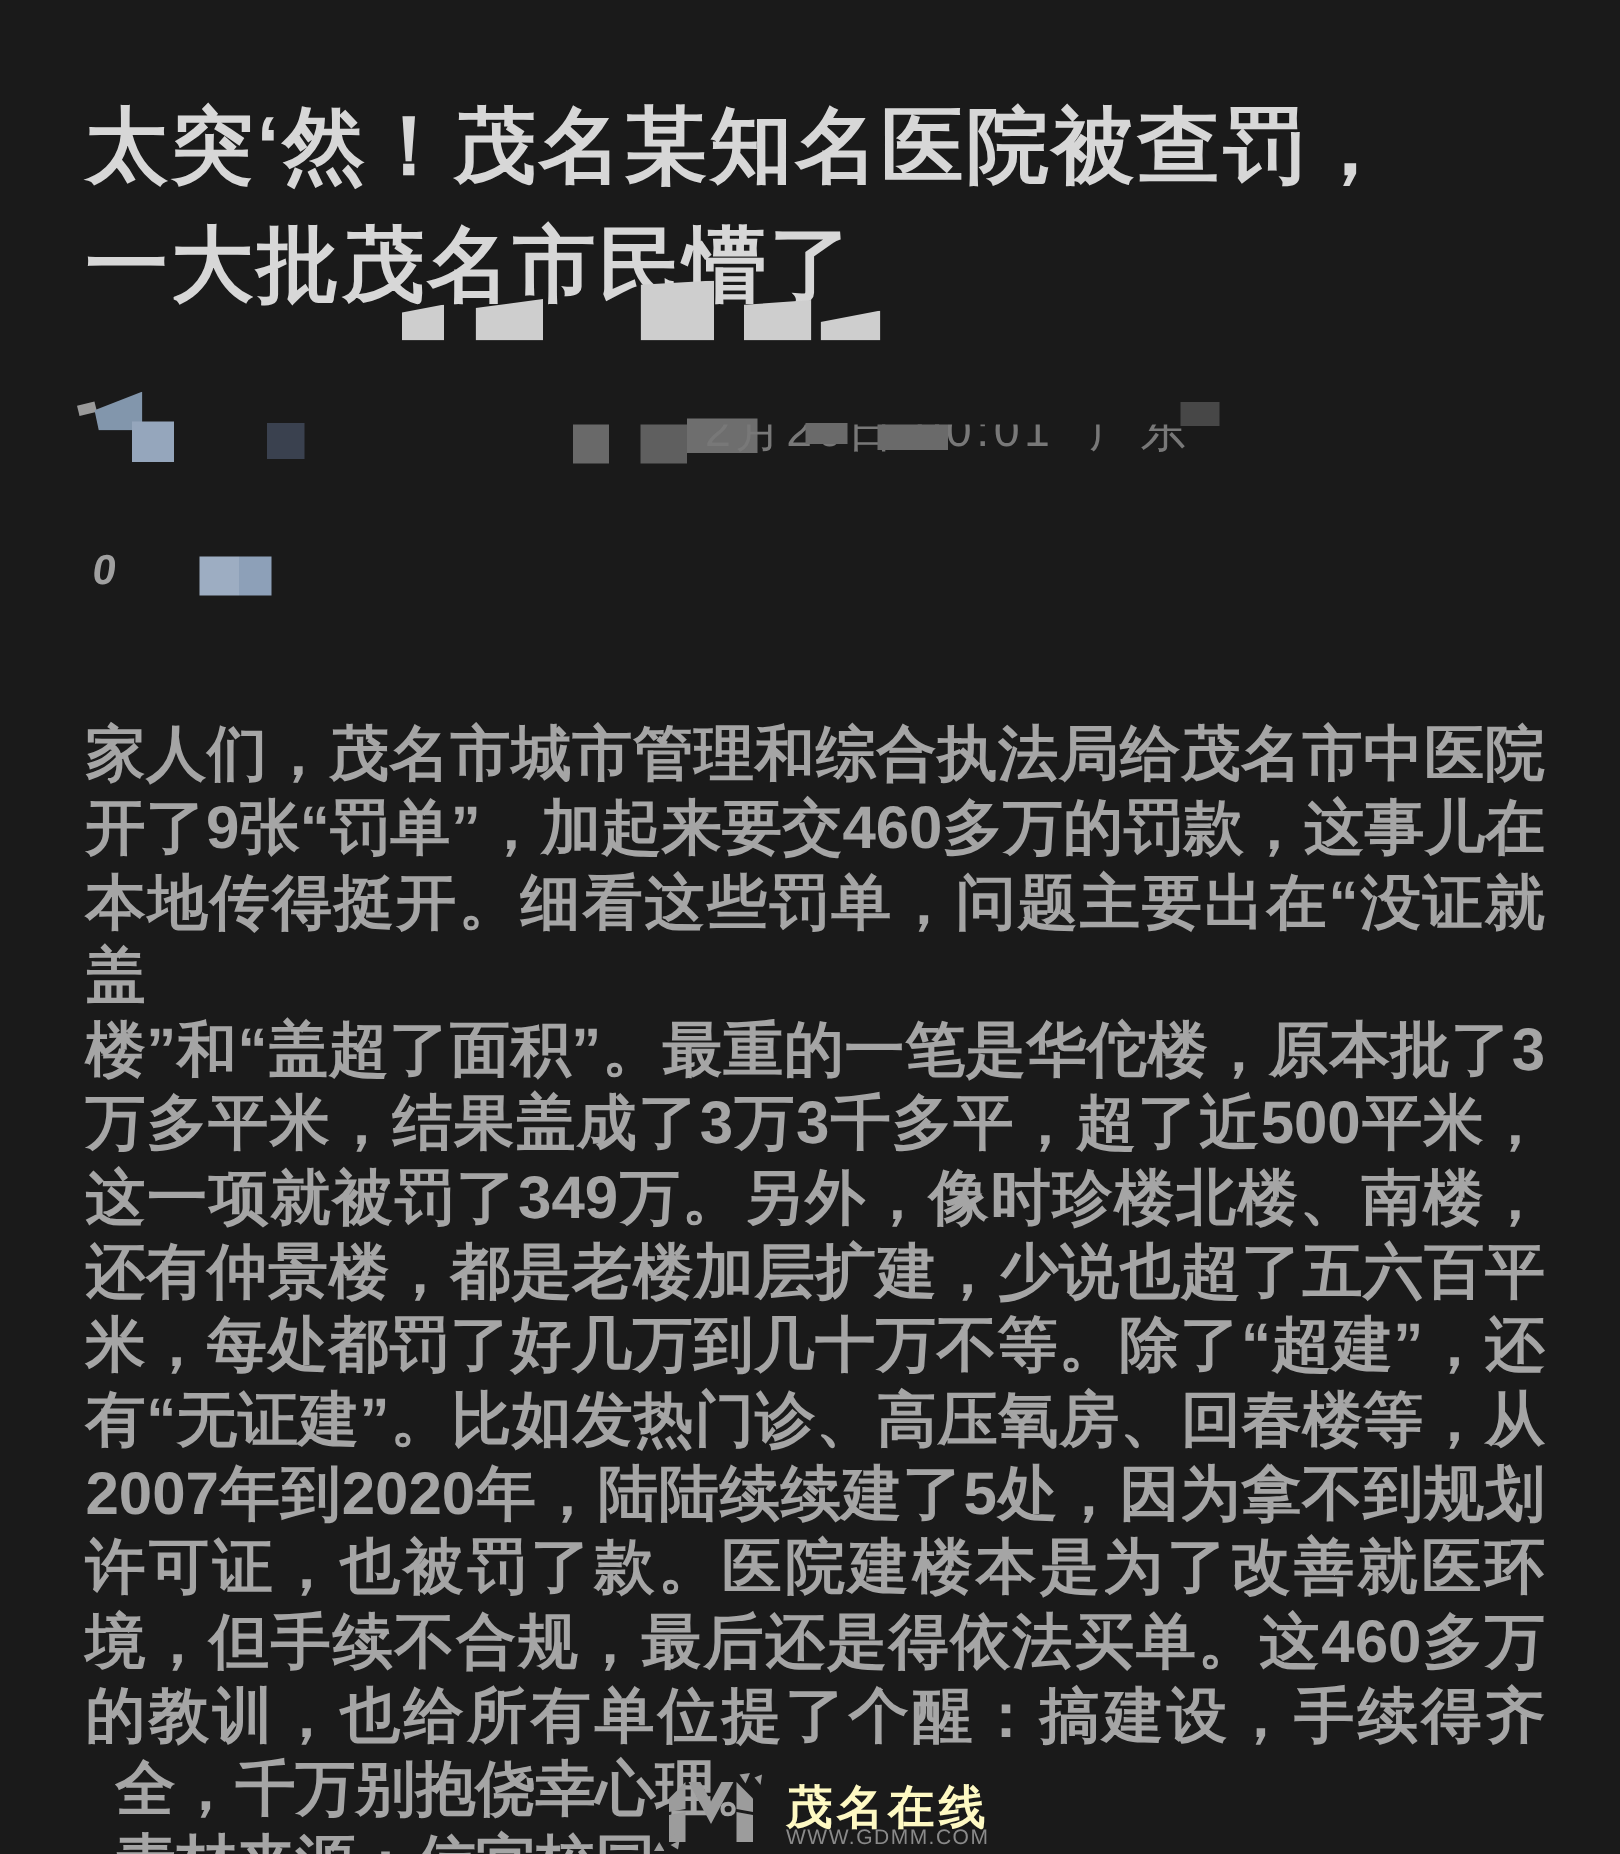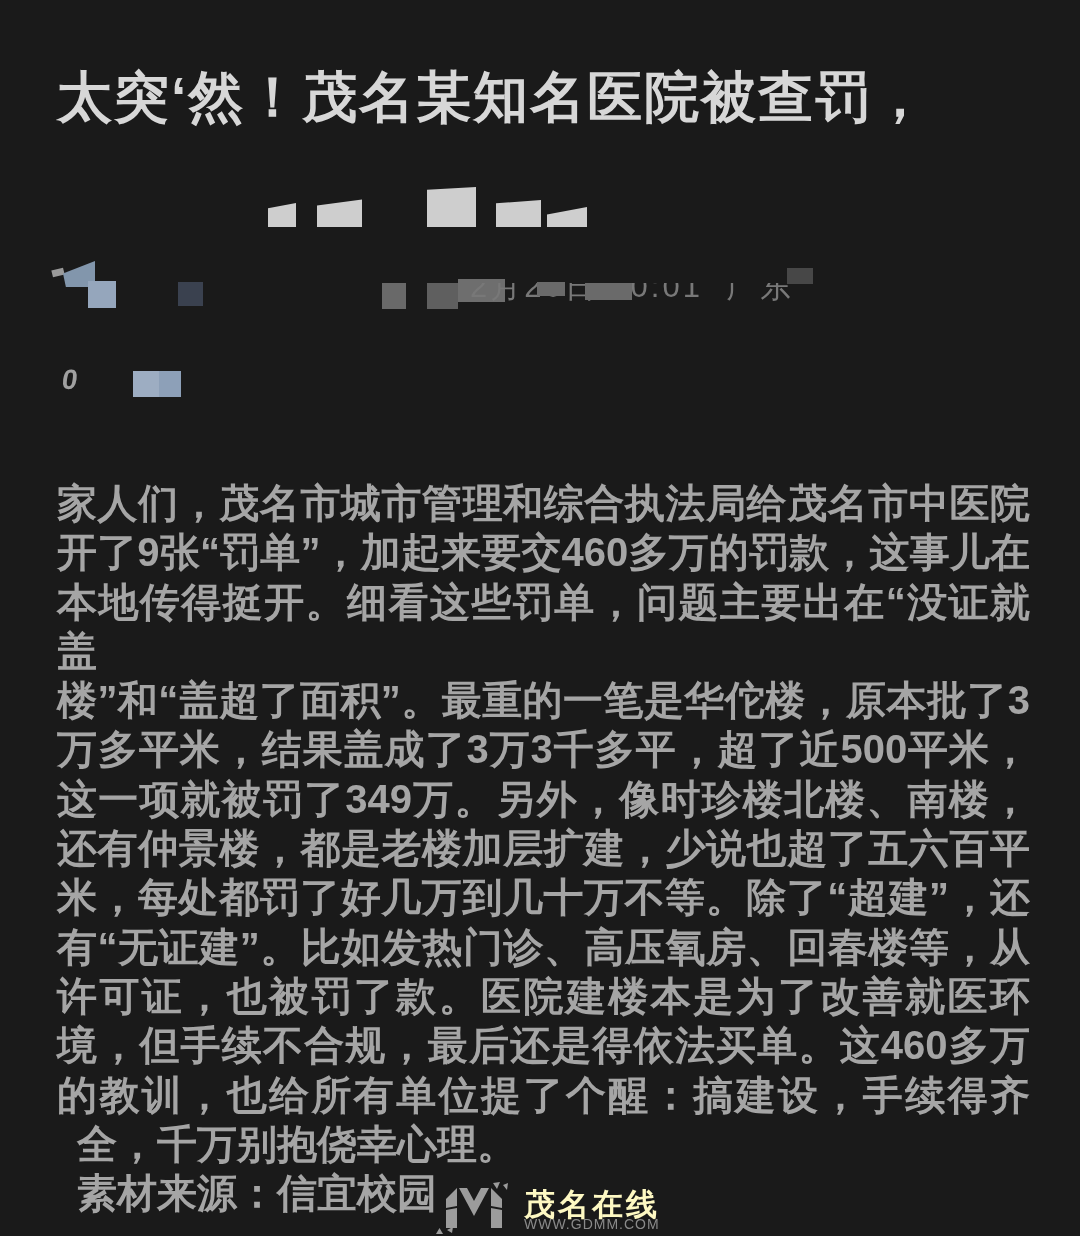--- a/index.html
+++ b/index.html
@@ -54,20 +54,21 @@
   }
   .wm-speck{position:absolute;background:#9c9c9c;}
 </style>
 </head>
 <body>
 
 <div class="page" style="background: rgb(26, 26, 26);">
 
   <div class="title" style="color: rgb(215, 215, 215);">
     <div>太突‘然！茂名某知名医院被查罚，</div>
+    <div>一大批茂名市民懵了</div>
   </div>
 
   <div class="title-block" style="left:268px;top:203px;width:28px;height:24px;clip-path:polygon(0 22%,100% 0,100% 100%,0 100%);"></div>
   <div class="title-block" style="left:317px;top:197px;width:45px;height:30px;clip-path:polygon(0 28%,100% 8%,100% 100%,0 100%);"></div>
   <div class="title-block" style="left:427px;top:187px;width:49px;height:40px;clip-path:polygon(0 7%,100% 0,100% 100%,0 100%);"></div>
   <div class="title-block" style="left:496px;top:200px;width:45px;height:27px;clip-path:polygon(0 12%,100% 0,100% 100%,0 100%);"></div>
   <div class="title-block" style="left:547px;top:207px;width:40px;height:20px;clip-path:polygon(0 38%,100% 0,100% 100%,0 100%);"></div>
 
   <div class="rblock" style="left:52px;top:269px;width:12px;height:7px;background:#9a9a9a;transform:rotate(-14deg);"></div>
   <div class="rblock" style="left:63px;top:261px;width:32px;height:26px;background:#8296ac;clip-path:polygon(0 48%,100% 0,100% 100%,9% 100%);"></div>
@@ -90,20 +91,21 @@
   <div class="body-text" style="color: rgb(165, 165, 165);">
       <div class="body-line">家人们，茂名市城市管理和综合执法局给茂名市中医院</div>
       <div class="body-line">开了9张“罚单”，加起来要交460多万的罚款，这事儿在</div>
       <div class="body-line">本地传得挺开。细看这些罚单，问题主要出在“没证就盖</div>
       <div class="body-line">楼”和“盖超了面积”。最重的一笔是华佗楼，原本批了3</div>
       <div class="body-line">万多平米，结果盖成了3万3千多平，超了近500平米，</div>
       <div class="body-line">这一项就被罚了349万。另外，像时珍楼北楼、南楼，</div>
       <div class="body-line">还有仲景楼，都是老楼加层扩建，少说也超了五六百平</div>
       <div class="body-line">米，每处都罚了好几万到几十万不等。除了“超建”，还</div>
       <div class="body-line">有“无证建”。比如发热门诊、高压氧房、回春楼等，从</div>
+      <div class="body-line">2007年到2020年，陆陆续续建了5处，因为拿不到规划</div>
       <div class="body-line">许可证，也被罚了款。医院建楼本是为了改善就医环</div>
       <div class="body-line">境，但手续不合规，最后还是得依法买单。这460多万</div>
       <div class="body-line">的教训，也给所有单位提了个醒：搞建设，手续得齐</div>
       <div class="body-line no-stretch">全，千万别抱侥幸心理。</div>
       <div class="body-line no-stretch">素材来源：信宜校园</div>
     </div>
 
   <div class="watermark">
     <svg class="wm-logo" width="66" height="52" viewBox="0 0 66 52">
       <g fill="#9c9c9c">

